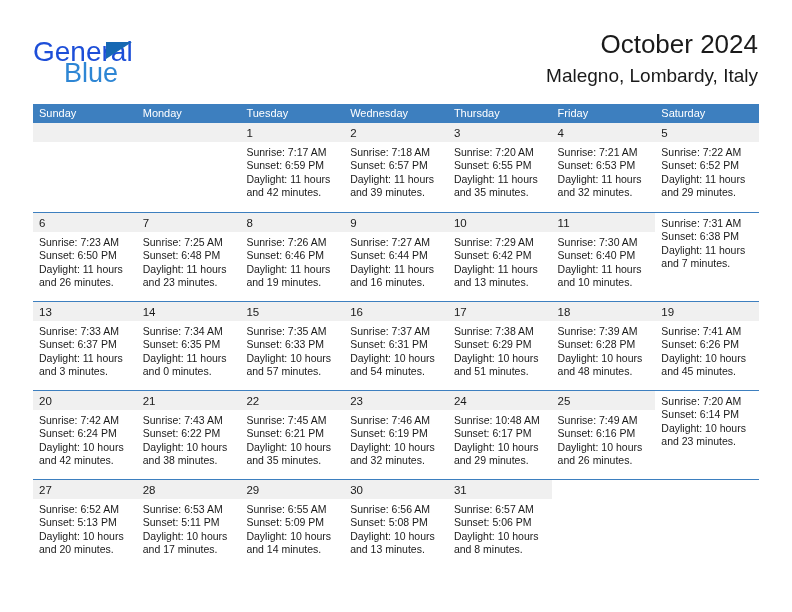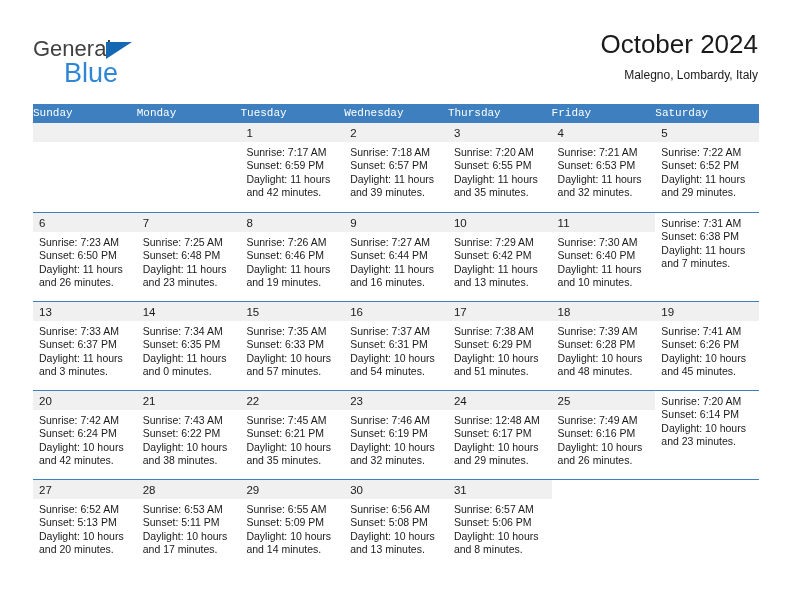--- a/index.html
+++ b/index.html
@@ -33,23 +33,23 @@
     position: absolute;
     left: 0;
     top: 0;
     width: 200px;
     height: 58px;
   }
   .brand-general {
     position: absolute;
     left: 0;
     top: 8px;
-    font-size: 22px;
+    font-size: 28px;
     letter-spacing: 0px;
-    color: #404040;
+    color: #1d4ed8;
     font-family: "Liberation Sans", sans-serif;
   }
   .brand-triangle {
     position: absolute;
     left: 73px;
     top: 14px;
     width: 0;
     height: 0;
     border-left: 26px solid #1668b3;
     border-bottom: 17px solid transparent;
@@ -72,21 +72,21 @@
   }
   .cal-title {
     font-size: 26px;
     font-weight: normal;
     color: #1a1a1a;
     line-height: 32px;
     white-space: nowrap;
   }
   .cal-subtitle {
     margin-top: 7px;
-    font-size: 12px;
+    font-size: 19px;
     font-weight: normal;
     color: #1a1a1a;
     line-height: 17px;
     white-space: nowrap;
   }
 
   
   .calendar {
     position: absolute;
     left: 33px;
@@ -96,25 +96,24 @@
   .weekday-row {
     display: flex;
     background: #3d7fbf;
     height: 19px;
   }
   .weekday {
     flex: 1 1 0;
     color: #ffffff;
     font-size: 11px;
     line-height: 19px;
-    padding-left: 0;
+    padding-left: 6px;
     box-sizing: border-box;
     overflow: hidden;
     white-space: nowrap;
-    font-family: Liberation Mono, monospace;
   }
 
   .week-row {
     display: flex;
     height: 89px;
     border-top: 1.6px solid #3d7fbf;
     box-sizing: border-box;
   }
   .week-row.first {
     border-top: none;
@@ -397,21 +396,21 @@
             <div class="day-lines">
               <div class="day-line">Sunrise: 7:46 AM</div>
               <div class="day-line">Sunset: 6:19 PM</div>
               <div class="day-line">Daylight: 10 hours</div>
               <div class="day-line">and 32 minutes.</div>
             </div>
           </div>
           <div class="day-cell">
             <div class="day-num-band"><span class="day-num">24</span></div>
             <div class="day-lines">
-              <div class="day-line">Sunrise: 12:48 AM</div>
+              <div class="day-line">Sunrise: 10:48 AM</div>
               <div class="day-line">Sunset: 6:17 PM</div>
               <div class="day-line">Daylight: 10 hours</div>
               <div class="day-line">and 29 minutes.</div>
             </div>
           </div>
           <div class="day-cell">
             <div class="day-num-band"><span class="day-num">25</span></div>
             <div class="day-lines">
               <div class="day-line">Sunrise: 7:49 AM</div>
               <div class="day-line">Sunset: 6:16 PM</div>

